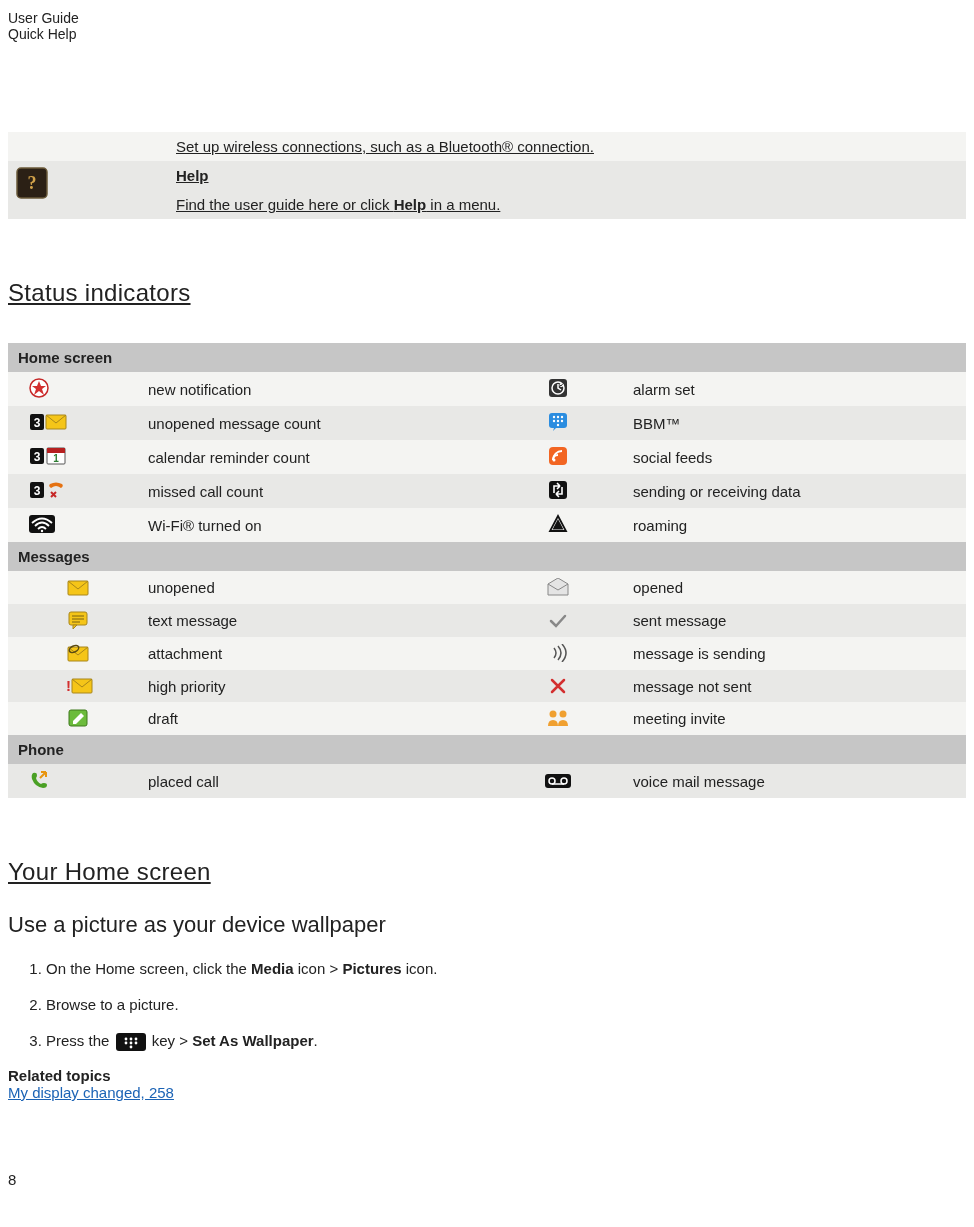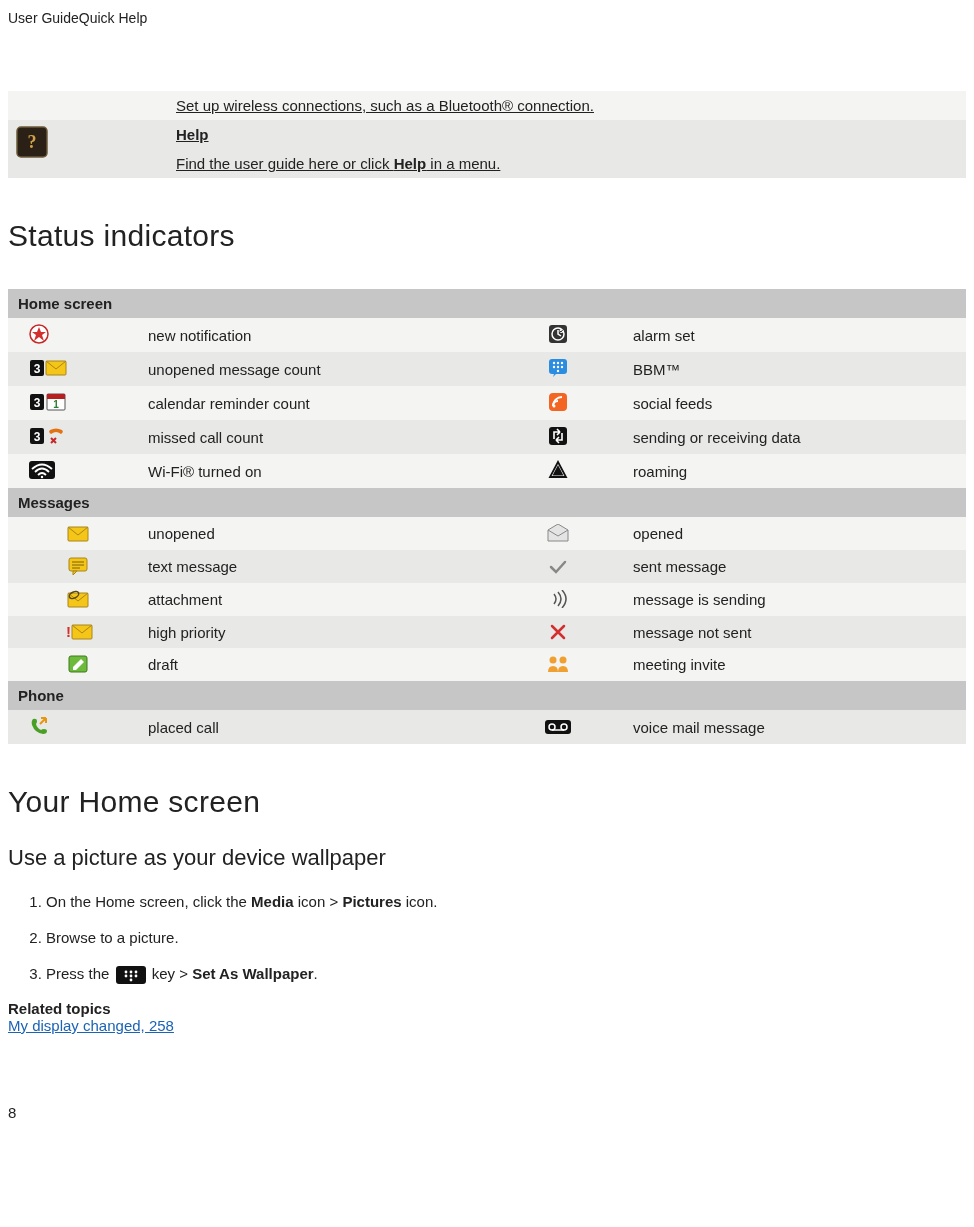--- a/index.html
+++ b/index.html
@@ -1,23 +1,23 @@
 <!DOCTYPE html>
 <html><head>
   <meta charset="utf-8">
   <style>
     * { box-sizing: border-box; margin: 0; padding: 0; }
     body { font-family: Arial, Helvetica, sans-serif; font-size: 15px; color: #222; width: 974px; margin: 0 auto; background: #fff; padding: 10px 8px 30px 8px; }
-    .top-header { display: flex; font-size: 14px; margin-bottom: 65px; }
+    .top-header { display: flex; justify-content: space-between; font-size: 14px; margin-bottom: 90px; flex-direction: column; }
     .intro-table { width: 100%; border-collapse: collapse; text-decoration: underline; }
     .intro-table td { padding: 6px 8px; vertical-align: top; }
     .intro-table .icon-cell { width: 160px; }
     .intro-row-light { background: #f4f4f2; }
     .intro-row-dark { background: #e8e8e6; }
-    .section-heading { font-size: 30px; font-weight: normal; margin-top: 41px; margin-bottom: 26px; letter-spacing: 0.3px; }
+    .section-heading { font-size: 24px; font-weight: normal; margin-top: 60px; margin-bottom: 26px; letter-spacing: 0.3px; text-decoration: underline; }
     .subsection-heading { font-size: 22px; font-weight: normal; margin-top: 24px; margin-bottom: 20px; }
     .status-table { width: 100%; border-collapse: collapse; margin-top: 36px; }
     .status-table td { padding: 5px 10px; vertical-align: middle; }
     .section-header-row td { background: #c6c6c6; font-weight: bold; padding: 6px 10px; }
     .row-odd { background: #f4f4f2; }
     .row-even { background: #e8e8e6; }
     .icon-col { width: 130px; text-align: left; padding-left: 20px !important; }
     .icon-col-mid { width: 130px; text-align: center; }
     .desc-col { width: 355px; }
     .icon-box { display: inline-flex; align-items: center; justify-content: center; width: 22px; height: 22px; }

